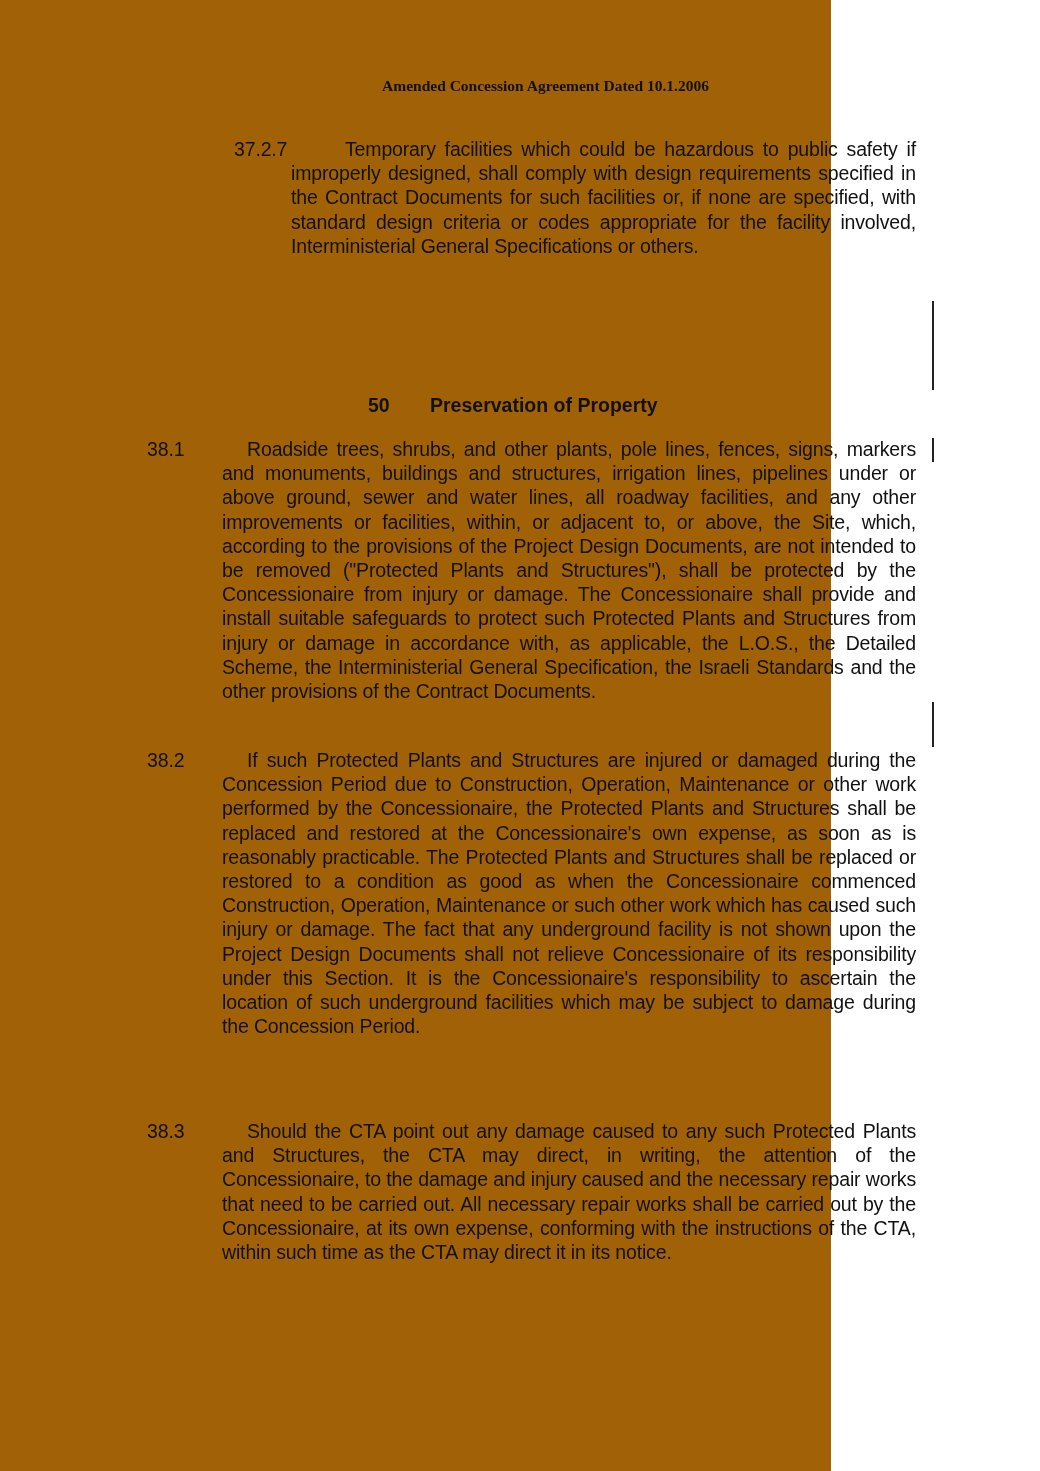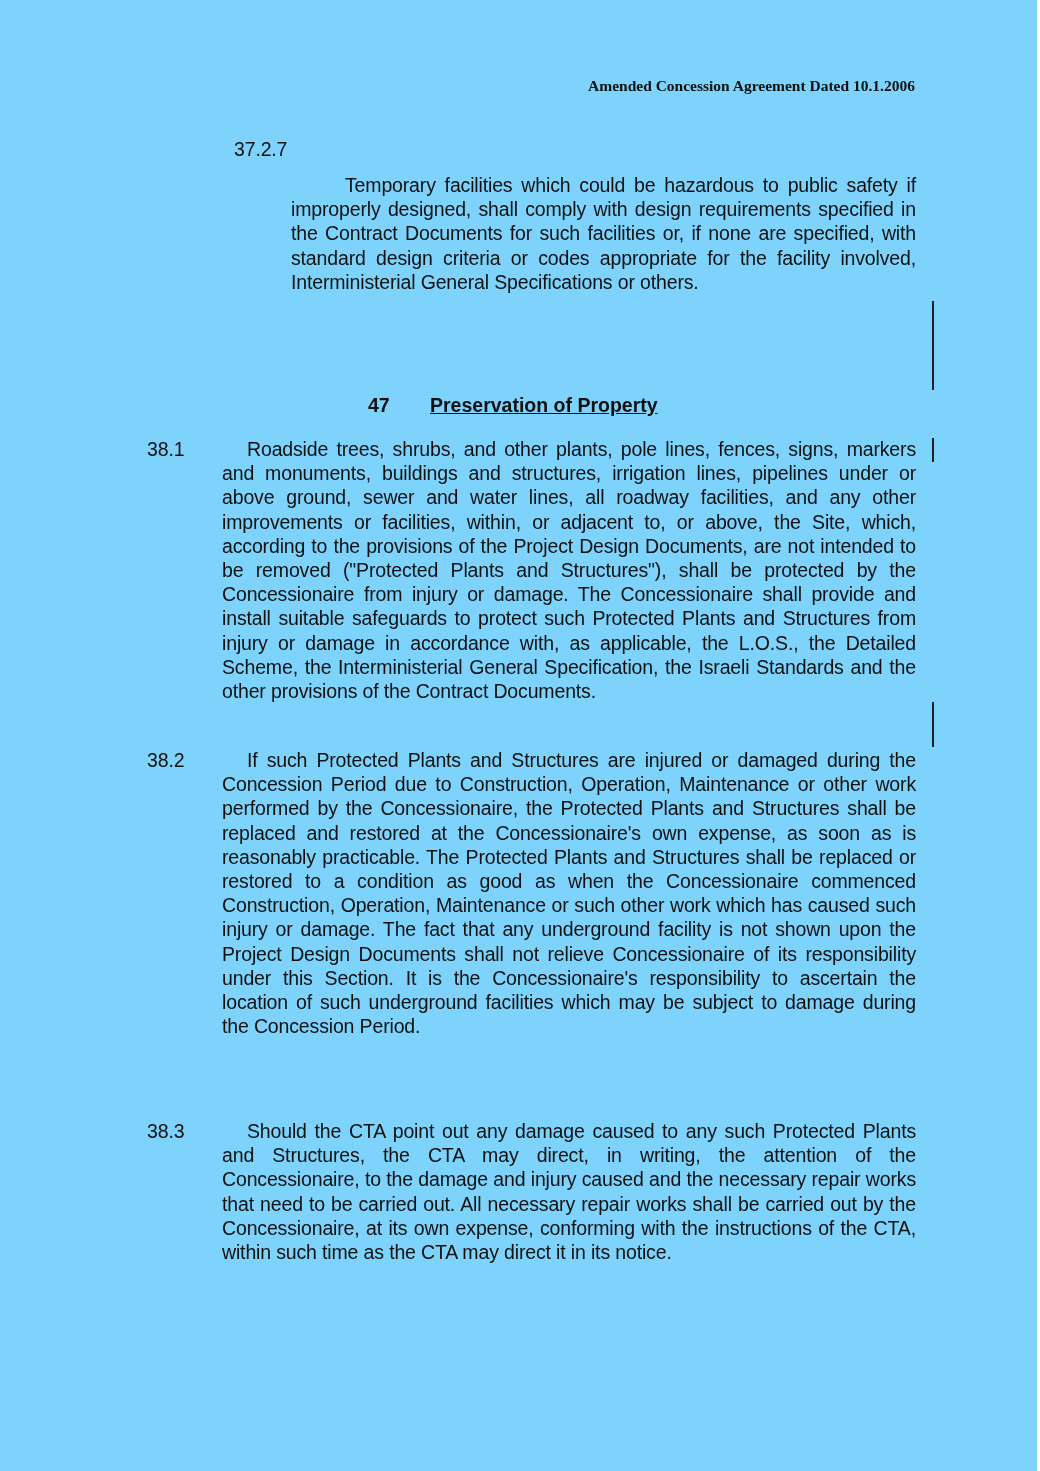--- a/index.html
+++ b/index.html
@@ -1,36 +1,36 @@
 <!DOCTYPE html>
 <html><head>
   <meta charset="utf-8">
   <style>
     html, body { margin: 0; padding: 0; background: #ffffff; }
     body { width: 1040px; height: 1471px; position: relative; overflow: hidden; color: #111; }
-    .page { position: absolute; left: 0; top: 0; width: 1037px; height: 1471px; background: #7dd3fc; }
+    .page { position: absolute; left: 0; top: 0; width: 831px; height: 1471px; background: #a16207; }
     .header {
       position: absolute; right: 122px; top: 76px; text-align: right;
       font-family: "Liberation Serif", serif; font-weight: bold; font-size: 15.5px; line-height: 20px; color: #111;
     }
     .para {
       position: absolute; font-family: "Liberation Sans", sans-serif; font-size: 19.5px; line-height: 24.2px;
       text-align: justify; color: #111; letter-spacing: -0.15px;
     }
     .para .num { position: absolute; top: 0; }
     .para .first { text-indent: 25px; }
     .p3727 { left: 291px; top: 137px; width: 625px; }
     .p3727 .num { left: -74px; margin-left: 17px; }
-    .p3727 .first { text-indent: 54px; margin-top: 36px; }
+    .p3727 .first { text-indent: 54px; }
     .heading {
       position: absolute; top: 394px; left: 368px;
       font-family: "Liberation Sans", sans-serif; font-weight: bold; font-size: 19.5px; color: #111;
     }
     .heading .hnum { display: inline-block; width: 62px; }
-    .heading .htitle { text-decoration: underline; }
+    .heading .htitle { }
     .p381 { left: 222px; top: 437px; width: 694px; }
     .p382 { left: 222px; top: 748px; width: 694px; }
     .p383 { left: 222px; top: 1083px; width: 694px; margin-top: 36px; }
     .p384 { left: 222px; top: 1272px; width: 694px; }
     .p381 .num, .p382 .num, .p383 .num, .p384 .num { left: -75px; }
     .bar { position: absolute; left: 932px; width: 2px; background: #222; }
     .footer {
       position: absolute; top: 1368px; left: 0; width: 1040px; text-align: center;
       font-family: "Liberation Serif", serif; font-size: 12px; color: #222;
     }
@@ -45,21 +45,21 @@
   </div>
 
   <div class="para p3727">
     <span class="num">37.2.7</span>
     <div class="first">Temporary facilities which could be hazardous to public safety if improperly designed, shall comply with design requirements specified in the Contract Documents for such facilities or, if none are specified, with standard design criteria or codes appropriate for the facility involved, Interministerial General Specifications or others.</div>
   </div>
 
   <div class="bar" style="top:301px;height:89px;"></div>
 
   <div class="heading">
-    <span class="hnum">47</span><span class="htitle">Preservation of Property</span>
+    <span class="hnum">50</span><span class="htitle">Preservation of Property</span>
   </div>
 
   <div class="bar" style="top:438px;height:24px;"></div>
 
   <div class="para p381">
     <span class="num">38.1</span>
     <div class="first">Roadside trees, shrubs, and other plants, pole lines, fences, signs, markers and monuments, buildings and structures, irrigation lines, pipelines under or above ground, sewer and water lines, all roadway facilities, and any other improvements or facilities, within, or adjacent to, or above, the Site, which, according to the provisions of the Project Design Documents, are not intended to be removed ("Protected Plants and Structures"), shall be protected by the Concessionaire from injury or damage. The Concessionaire shall provide and install suitable safeguards to protect such Protected Plants and Structures from injury or damage in accordance with, as applicable, the L.O.S., the Detailed Scheme, the Interministerial General Specification, the Israeli Standards and the other provisions of the Contract Documents.</div>
   </div>
 
   <div class="bar" style="top:702px;height:45px;"></div>

